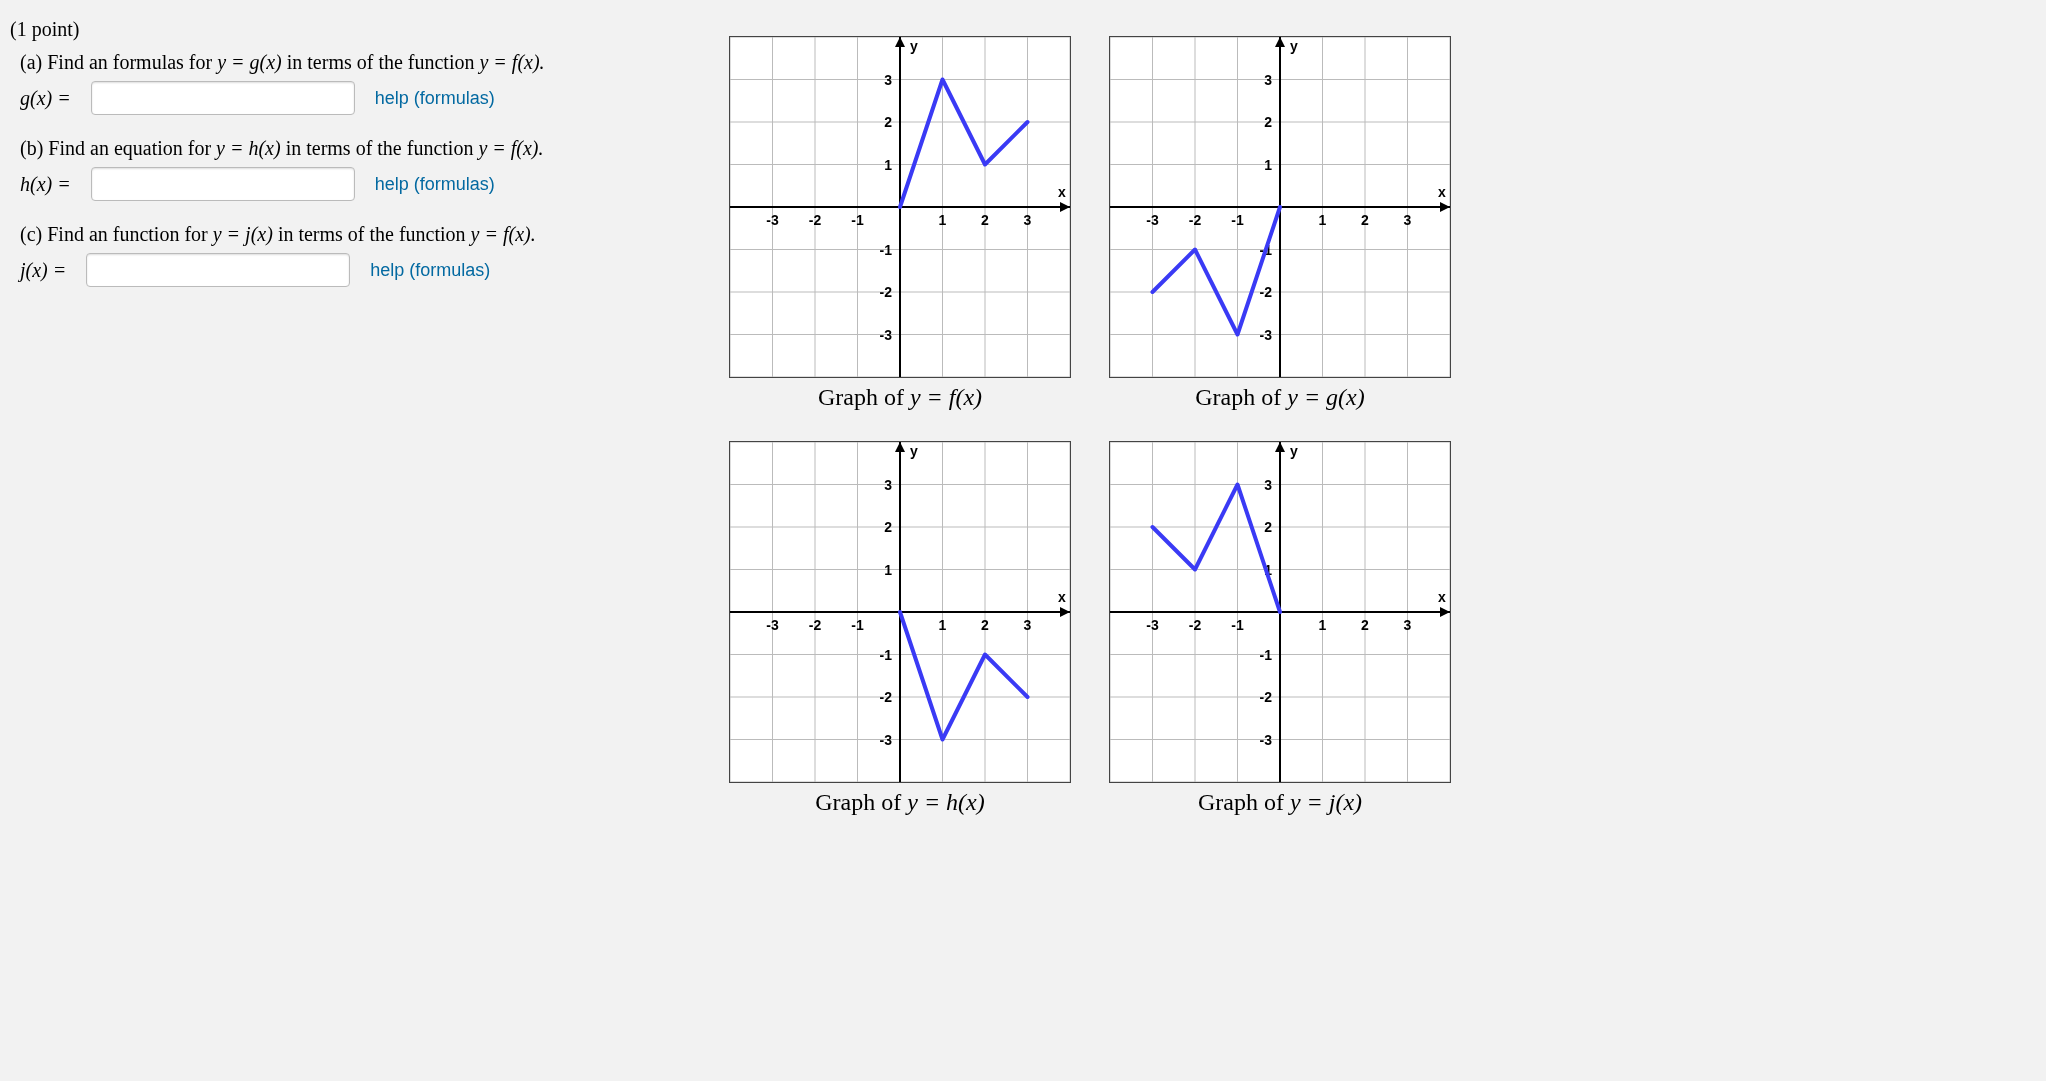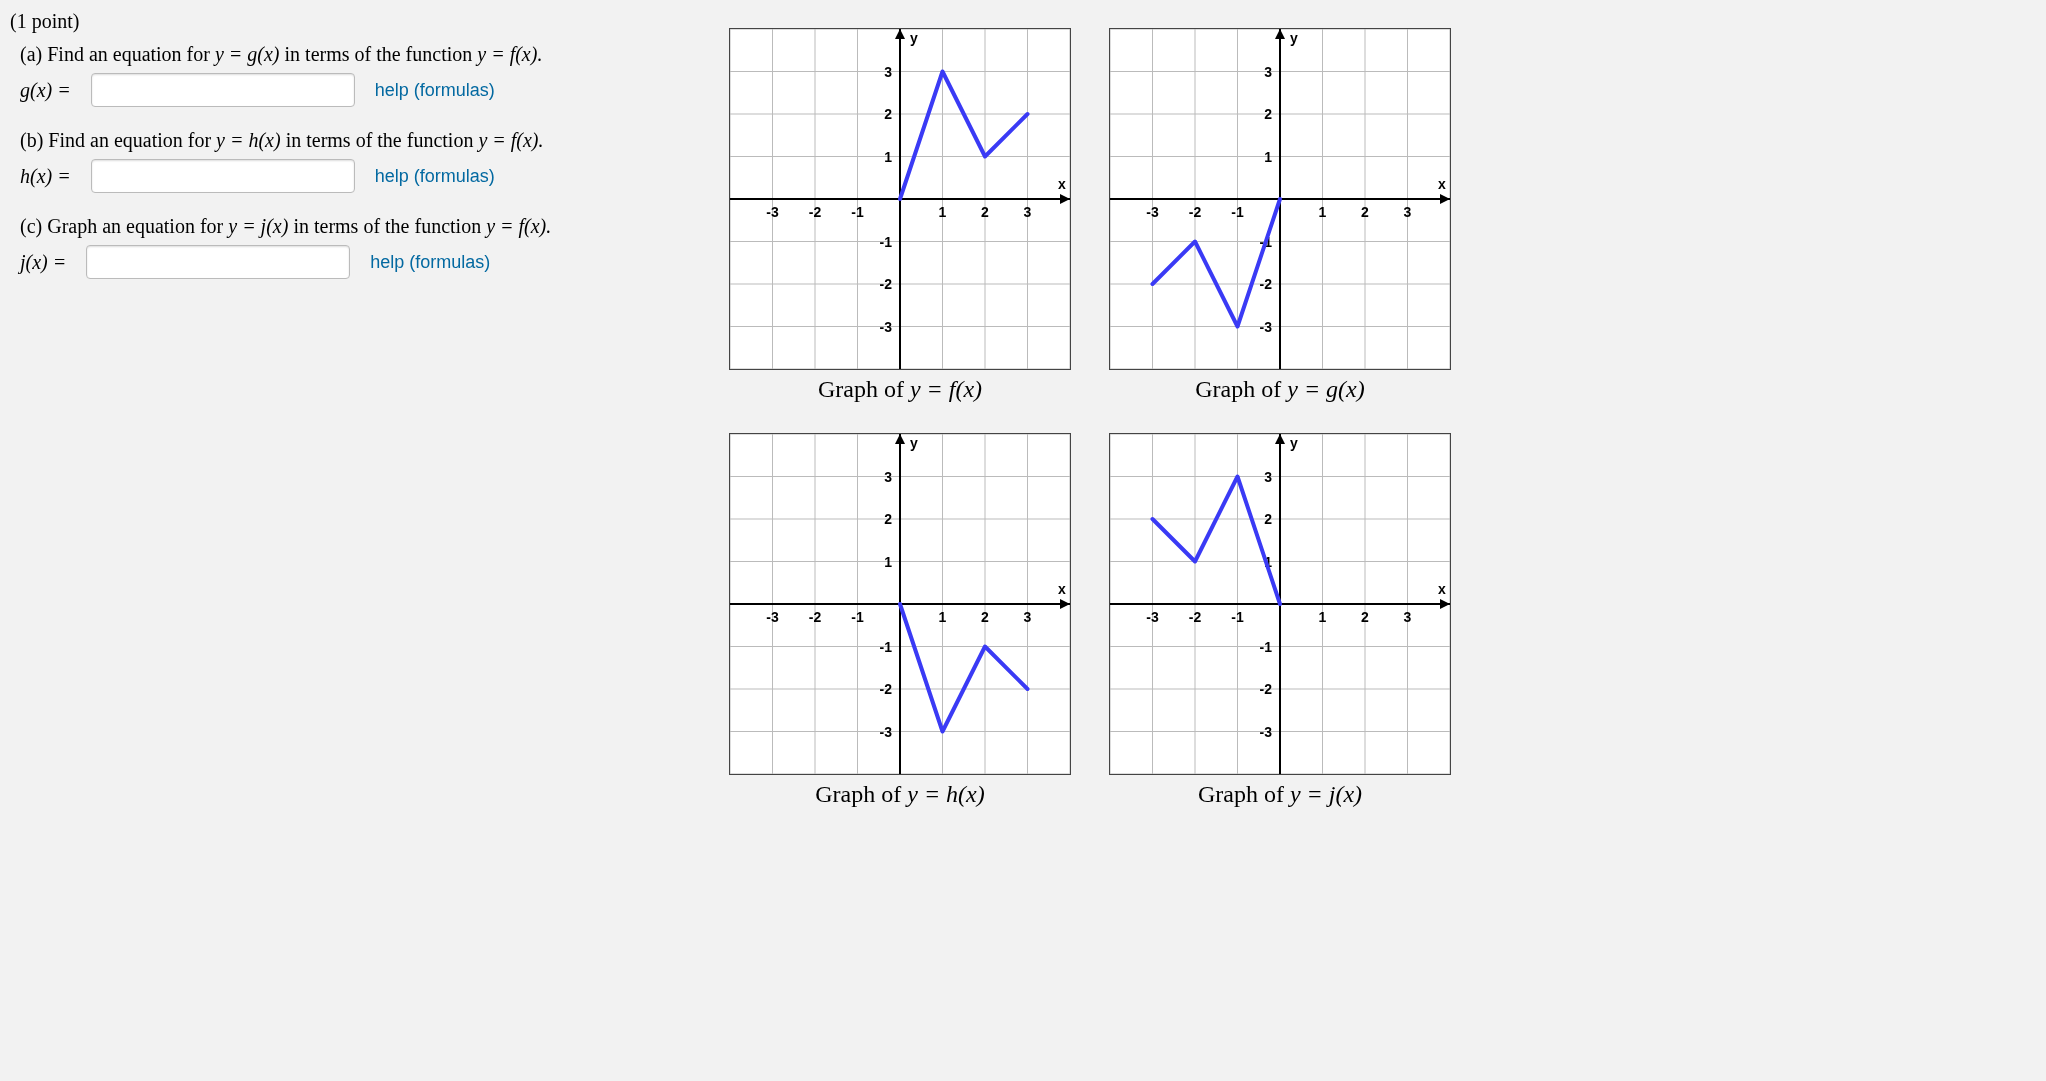--- a/index.html
+++ b/index.html
@@ -1,16 +1,16 @@
 <!DOCTYPE html>
 <html><head>
 <meta charset="utf-8">
 <style>
   html,body{margin:0;padding:0;background:#f2f2f2;font-family:"Times New Roman",serif;font-size:20px;color:#000}
-  .wrap{display:flex;padding:8px 10px;gap:30px;align-items:flex-start}
+  .wrap{display:flex;padding:16px 10px;gap:30px;align-items:flex-start}
   .left{flex:0 0 680px;padding-top:2px}
   .right{flex:1;display:grid;grid-template-columns:repeat(2,360px);grid-auto-rows:auto;gap:30px 20px;padding-top:20px}
   .points{margin-bottom:6px;font-size:20px}
   .part{margin:6px 0 18px 10px;line-height:1.5}
   .part .q{margin-bottom:4px}
   .ans-row{display:flex;align-items:center;gap:20px}
   .ans-row input{width:250px;height:28px;font-size:18px;border:1px solid #bbb;border-radius:4px;padding:2px 6px;box-shadow:inset 0 1px 2px #ddd}
   .link{color:#0369a1;text-decoration:none;font-family:Arial,Helvetica,sans-serif;font-size:18px}
   i{font-style:italic}
   .plot-cell{display:flex;flex-direction:column;align-items:center}
@@ -19,21 +19,21 @@
 </style>
 </head>
 <body>
 
 <div class="wrap">
   <div class="left">
     <div class="points">(1 point)</div>
 
     <div class="part">
       <div class="q">
-        <span>(a) Find an equation for </span><i>y = g(x)</i><span> in terms of the function </span><i>y = f(x).</i>
+        <span>(a) Find an formulas for </span><i>y = g(x)</i><span> in terms of the function </span><i>y = f(x).</i>
       </div>
       <div class="ans-row">
         <i>g(x) =</i>
         <input type="text" style="">
         <a class="link" href="#">help (formulas)</a>
       </div>
     </div>
 
     <div class="part">
       <div class="q">
@@ -41,21 +41,21 @@
       </div>
       <div class="ans-row">
         <i>h(x) =</i>
         <input type="text" style="">
         <a class="link" href="#">help (formulas)</a>
       </div>
     </div>
 
     <div class="part">
       <div class="q">
-        <span>(c) Graph an equation for </span><i>y = j(x)</i><span> in terms of the function </span><i>y = f(x).</i>
+        <span>(c) Find an function for </span><i>y = j(x)</i><span> in terms of the function </span><i>y = f(x).</i>
       </div>
       <div class="ans-row">
         <i>j(x) =</i>
         <input type="text" style="">
         <a class="link" href="#">help (formulas)</a>
       </div>
     </div>
   </div>
 
   <div class="right" id="plots">

